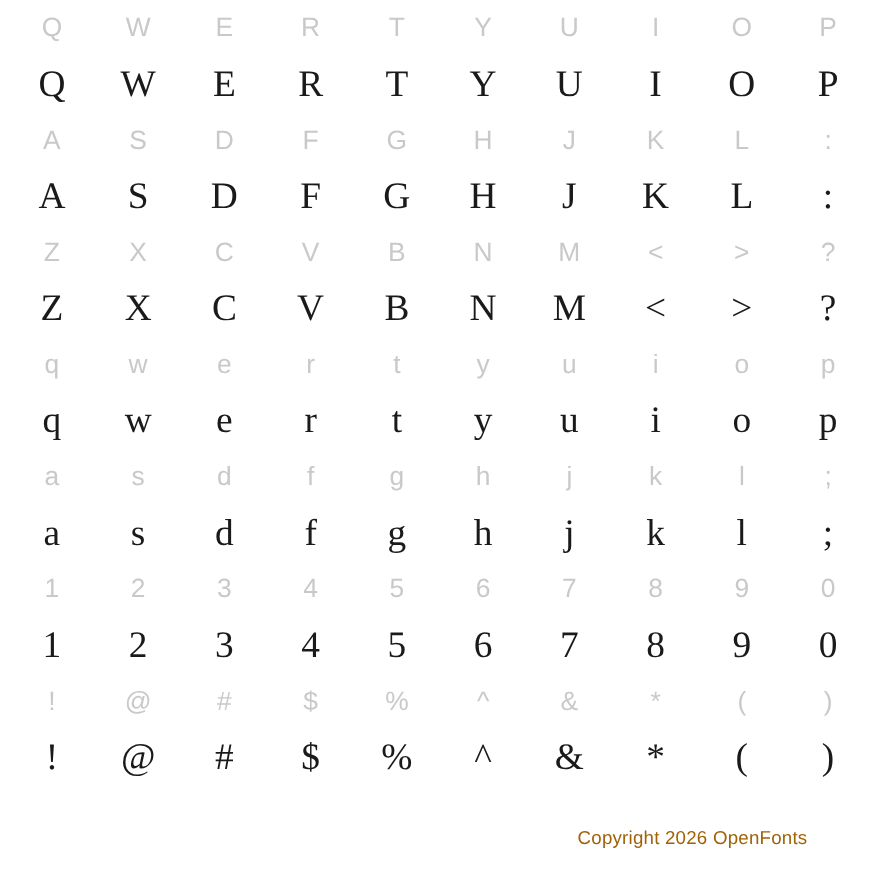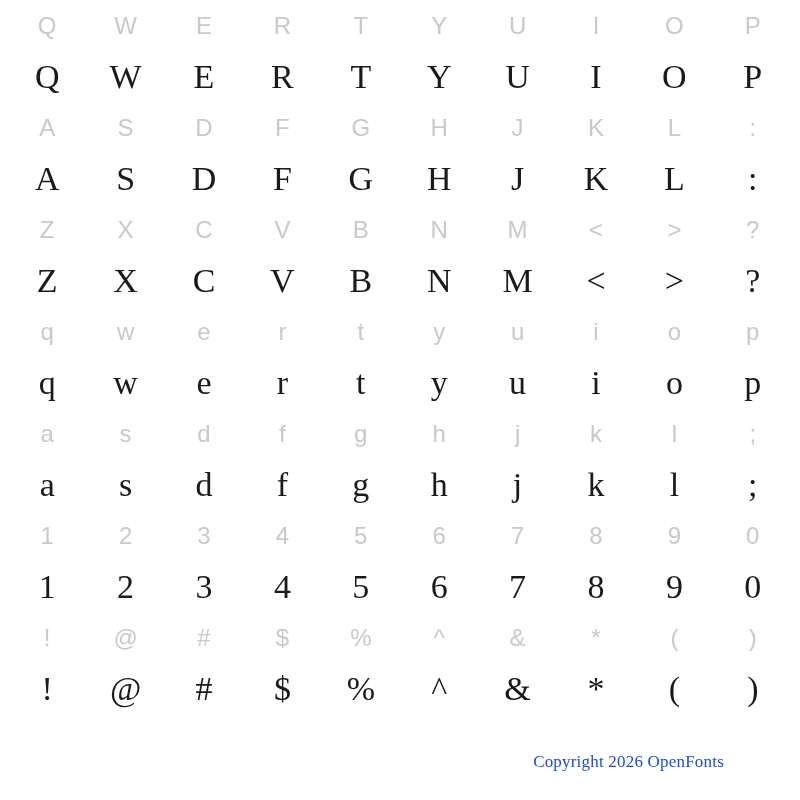--- a/index.html
+++ b/index.html
@@ -44,25 +44,25 @@
   
   .row-sample .cell {
     height: 51px;
     font-family: "Liberation Serif", serif;
     font-size: 34px;
     color: #1a1a1a;
     font-weight: 400;
   }
   #footer {
     position: absolute;
-    right: 76px;
+    right: 66px;
     bottom: 28px;
-    font-family: Liberation Serif, serif;
+    font-family: Liberation Sans, sans-serif;
     font-size: 17px;
-    color: #1d4ed8;
+    color: #a16207;
     letter-spacing: 0.2px;
   }
 </style>
 </head>
 <body>
 
 <div id="specimen">
 
   <div id="grid-container">
       <div class="grid row-label">

